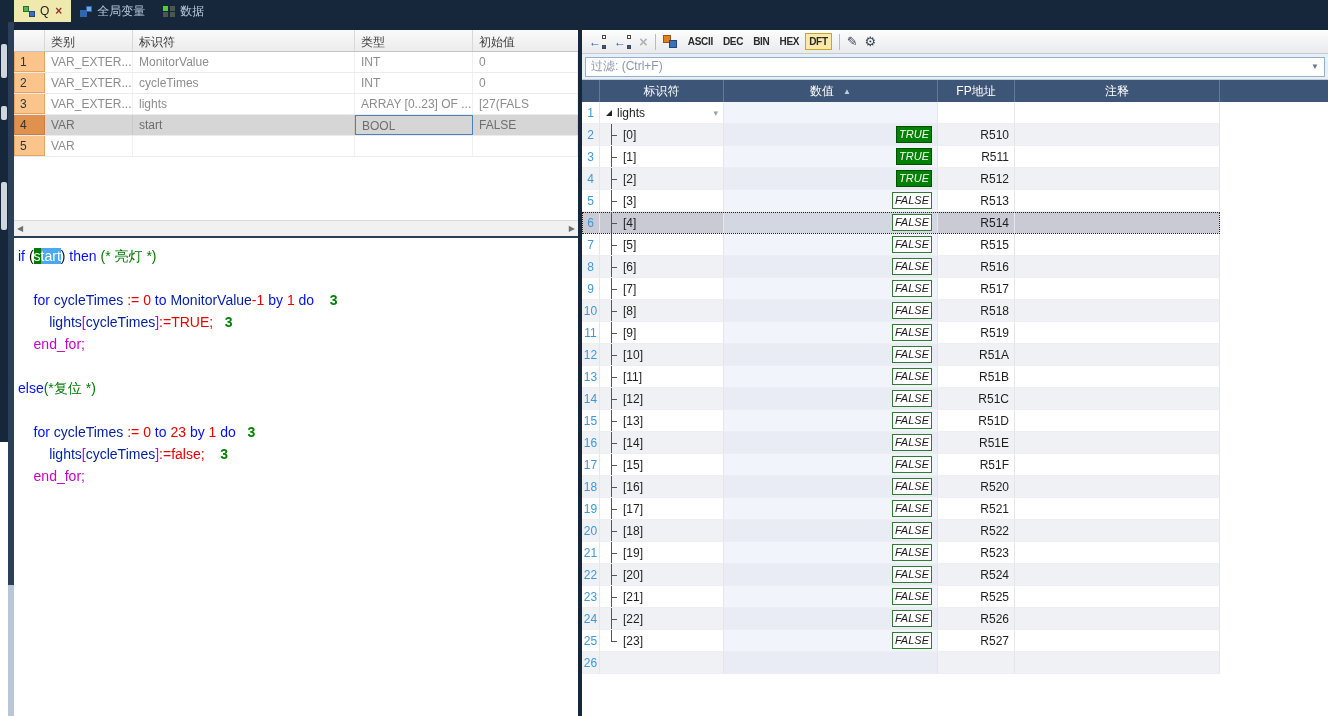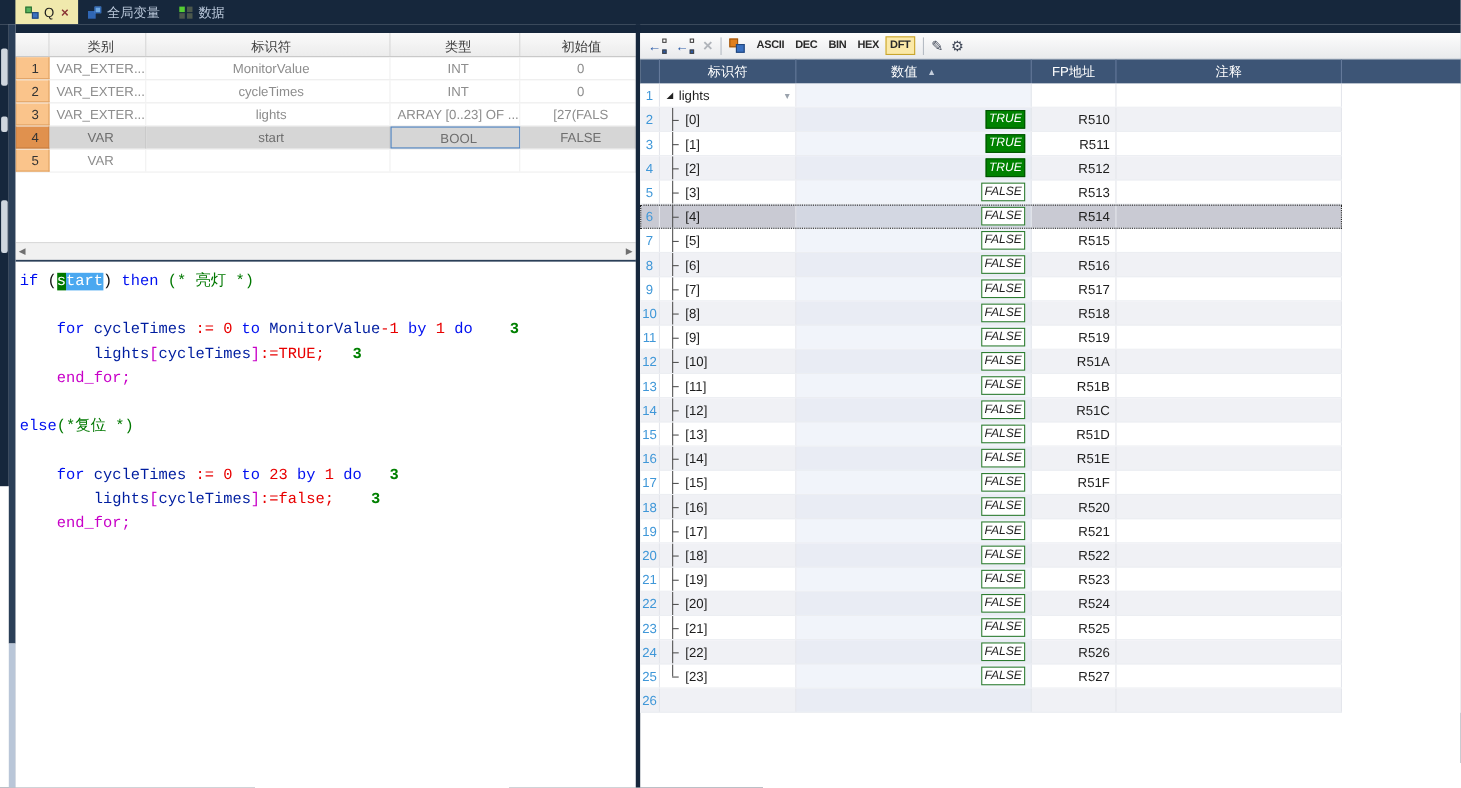--- a/index.html
+++ b/index.html
@@ -28,35 +28,35 @@
   .rail-bar { position:absolute; left:8px; top:0; width:6px; height:563px; background:#2b3f58; }
   .rail-bar-b { position:absolute; left:8px; top:563px; width:6px; bottom:0; background:#b9c6d8; }
   .rail-handle { position:absolute; left:1px; width:6px; background:#cfd6de; border-radius:2px; }
 
   .left-panel { width:564px; margin-top:8px; height:686px; background:#fff; display:flex; flex-direction:column; }
   .vdivider { width:4px; background:#16273c; }
   .right-panel { flex:1; margin-top:8px; height:686px; background:#fff; display:flex; flex-direction:column; }
 
   
   .vararea { height:208px; display:flex; flex-direction:column; border-bottom:2px solid #2b3f58; }
-  .vghead, .vrow { display:grid; grid-template-columns:31px 88px 222px 118px 1fr;text-align:center; }
+  .vghead, .vrow { display:grid; grid-template-columns:31px 88px 222px 118px 1fr; }
   .vghead { height:22px; background:linear-gradient(#fafafa,#ececec); border-bottom:1px solid #c4c4c4; }
   .vghead .vh { font-size:12px; color:#3c3c3c; padding:4px 0 0 6px; border-right:1px solid #d8d8d8; white-space:nowrap; overflow:hidden; }
   .vrow { height:21px; border-bottom:1px solid #ececec; }
   .vnum { background:#fac48b; border:1px solid #e2a465; border-top:none; font-size:12px; color:#333; padding:3px 0 0 5px; }
   .vnum-sel { background:#e0914e; border-color:#c87f3f; }
   .vcell { font-size:12px; color:#8d8d8d; padding:3px 0 0 6px; border-right:1px solid #f0f0f0; white-space:nowrap; overflow:hidden; }
   .vsel .vcell { background:#d6d6d6; color:#6e6e6e; border-right-color:#c8c8c8; }
   .vtype-sel { border:1px solid #4a80c0 !important; background:#e4e4e4; }
   .var-spacer { flex:1; background:#fff; }
   .hscroll { height:16px; background:#f1f1f1; border-top:1px solid #dadada; display:flex; align-items:center; justify-content:space-between; padding:0 3px; }
   .hscroll span { font-size:8px; color:#707070; }
 
   
-  .codearea { flex:1; background:#fff; padding:7px 0 0 4px; font-family:Liberation Mono, monospace; font-size:14px; overflow:hidden; }
+  .codearea { flex:1; background:#fff; padding:7px 0 0 4px; font-family:Liberation Sans, sans-serif; font-size:14px; overflow:hidden; }
   .cline { height:22px; line-height:22px; white-space:pre; }
   .tk-kw { color:#0010f0; }
   .tk-id { color:#001ea0; }
   .tk-op { color:#e80000; }
   .tk-cm { color:#007800; }
   .tk-pn { color:#c800c8; }
   .tk-mon { color:#008000; font-weight:bold; }
   .tk-pl { color:#101010; }
   .tk-sel1 { background:#007800; color:#fff; }
   .tk-sel2 { background:#4aa8f0; color:#fff; }
@@ -237,20 +237,26 @@
           <span class="fmt">ASCII</span>
           <span class="fmt">DEC</span>
           <span class="fmt">BIN</span>
           <span class="fmt">HEX</span>
           <span class="fmt active">DFT</span>
         </span>
       <span class="wsep"></span>
       <span class="wicon">✎</span>
       <span class="wicon">⚙</span>
     </div>
+    <div class="wfilter">
+      <div class="filter-combo">
+        <span>过滤: (Ctrl+F)</span>
+        <span class="chev">▼</span>
+      </div>
+    </div>
     <div class="whead" id="whead">
         <div class="whc"></div>
         <div class="whc">
           <span>标识符</span>
         </div>
         <div class="whc">
           <span>数值</span>
           <span class="sort">▲</span>
         </div>
         <div class="whc">

